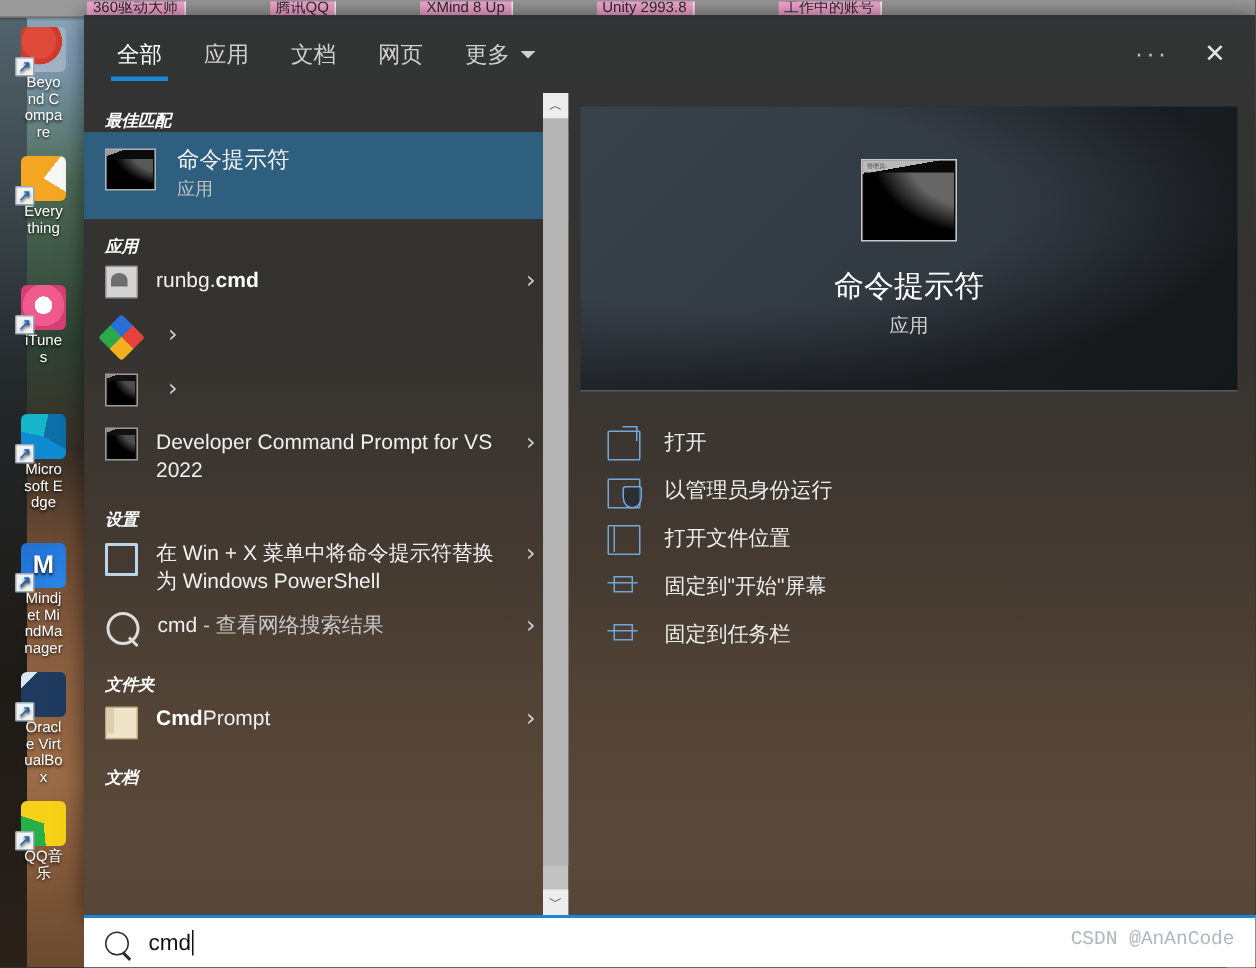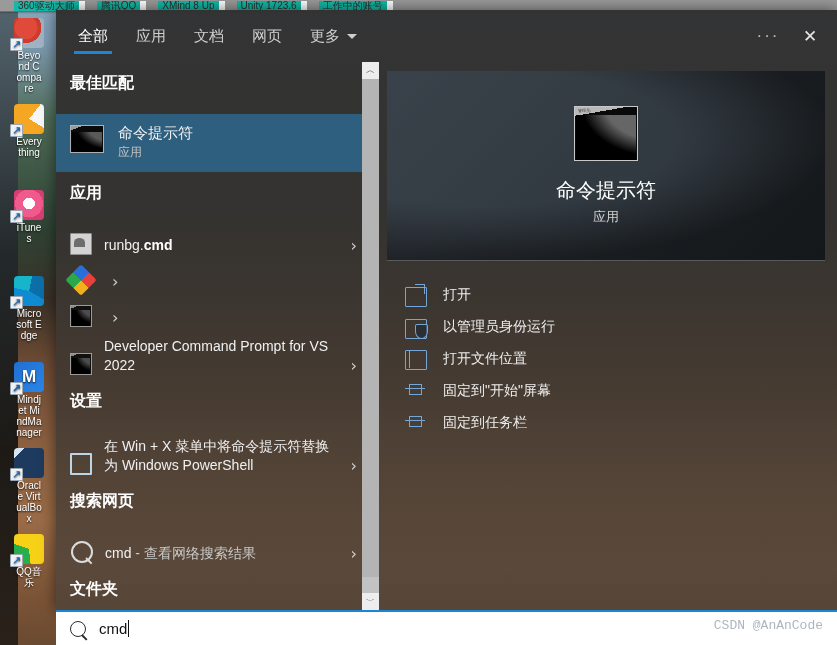--- a/index.html
+++ b/index.html
@@ -33,24 +33,25 @@
     background: #9a9a9a;
     overflow: hidden;
   }
   .topstrip .tabs {
     display: flex; align-items: center; height: 12px;
     font-size: 10px; color: #2e2e2e; white-space: nowrap;
     padding-left: 14px; gap: 12px;
     line-height: 10px;
   }
   .topstrip .tabs span {
-    background: #14b8a6;
+    background: #f9a8d4;
     padding: 0 4px;
-    border-right: 6px solid #ffffff;
+    border-right: 1px solid #ffffff;
     overflow: hidden;
+    margin-left: 44px;
   }
   .topstrip-shadow {
     position: absolute; left: 0; top: 11px; width: 837px; height: 3px;
     background: linear-gradient(180deg, rgba(0,0,0,.35), rgba(0,0,0,0));
   }
 
   
   .desk-icons {
     position: absolute; left: 0; top: 14px; width: 58px; height: 631px;
     overflow: hidden;
@@ -137,26 +138,27 @@
   .fly-body { position: relative; height: 548px; display: flex; }
 
   
   .results {
     position: relative;
     width: 323px; height: 548px;
     overflow: hidden;
   }
   .scroller { position: relative; }
   .grp-title {
-    color: #ffffff; font-size: 16px; font-weight: bold;
-    padding: 11px 0 20px 14px;
+    color: #ffffff; font-size: 11px; font-weight: bold;
+    padding: 11px 0 0 14px;
+    font-style: italic;
   }
   .row {
     position: relative;
-    display: flex; align-items: flex-end;
+    display: flex; align-items: flex-start;
     min-height: 36px;
     padding: 5px 22px 5px 14px;
     color: #e8e8e8; font-size: 14px;
   }
   .row.best {
     background: #2e5f7f;
     align-items: flex-start;
     padding-top: 9px; padding-bottom: 11px;
   }
   .row .ico {
@@ -361,21 +363,21 @@
 <div id="root">
 
   <div class="wallpaper"></div>
   <div class="wall-dark-edge"></div>
 
   <div class="topstrip">
     <div class="tabs" id="topstrip-tabs">
         <span>360驱动大师</span>
         <span>腾讯QQ</span>
         <span>XMind 8 Up</span>
-        <span>Unity 1723.6</span>
+        <span>Unity 2993.8</span>
         <span>工作中的账号</span>
       </div>
   </div>
   <div class="topstrip-shadow"></div>
 
   <div class="desk-icons" id="desk-icons">
       <div class="desk-icon">
         <div class="glyph ic-bc">
           <span class="shortcut">↗</span>
         </div>
@@ -480,21 +482,20 @@
               <div class="chev">›</div>
             </div>
             <div class="grp-title">设置</div>
             <div class="row">
               <div class="ico icon-settings"></div>
               <div class="txtwrap">
                 <div class="t1">在 Win + X 菜单中将命令提示符替换为 Windows PowerShell</div>
               </div>
               <div class="chev">›</div>
             </div>
-            <div class="grp-title">搜索网页</div>
             <div class="row">
               <div class="ico icon-search-sm"></div>
               <div class="txtwrap">
                 <div class="t1"><span>cmd</span><span class="dim"> - 查看网络搜索结果</span></div>
               </div>
               <div class="chev">›</div>
             </div>
             <div class="grp-title">文件夹</div>
             <div class="row">
               <div class="ico icon-folder"></div>

